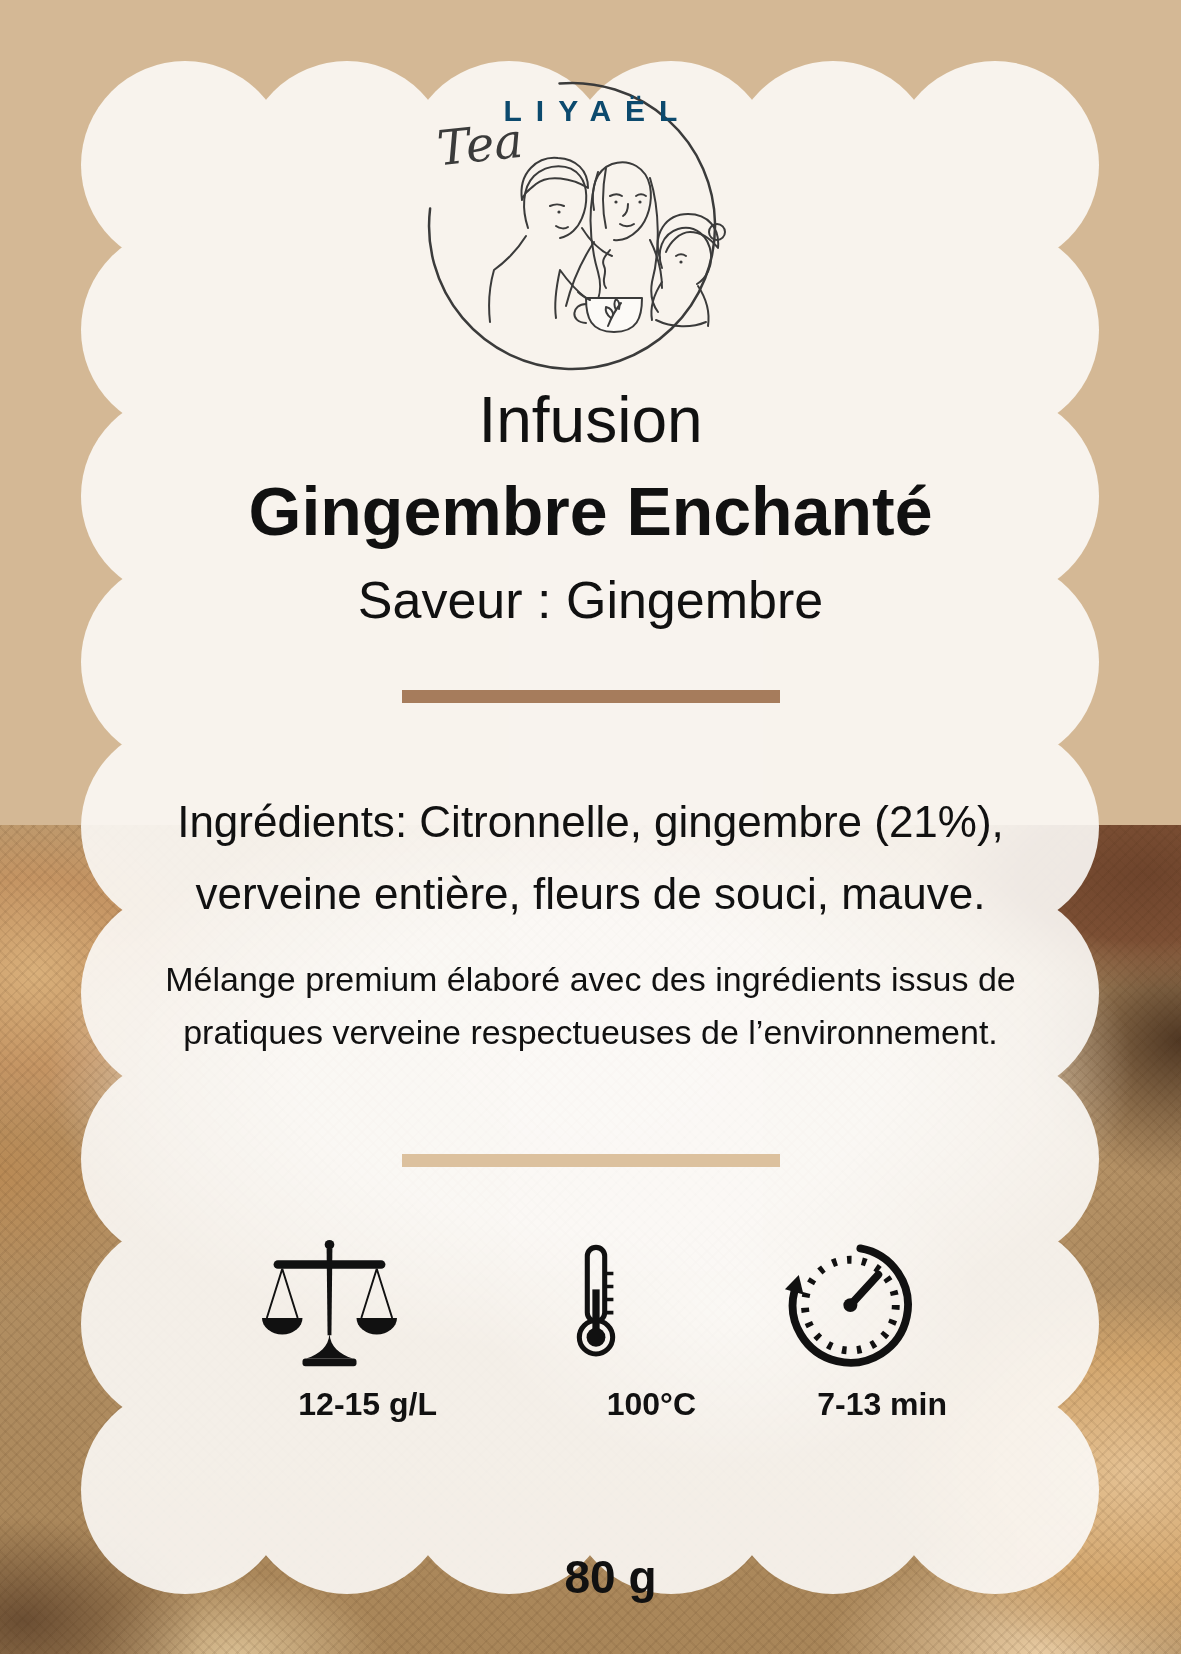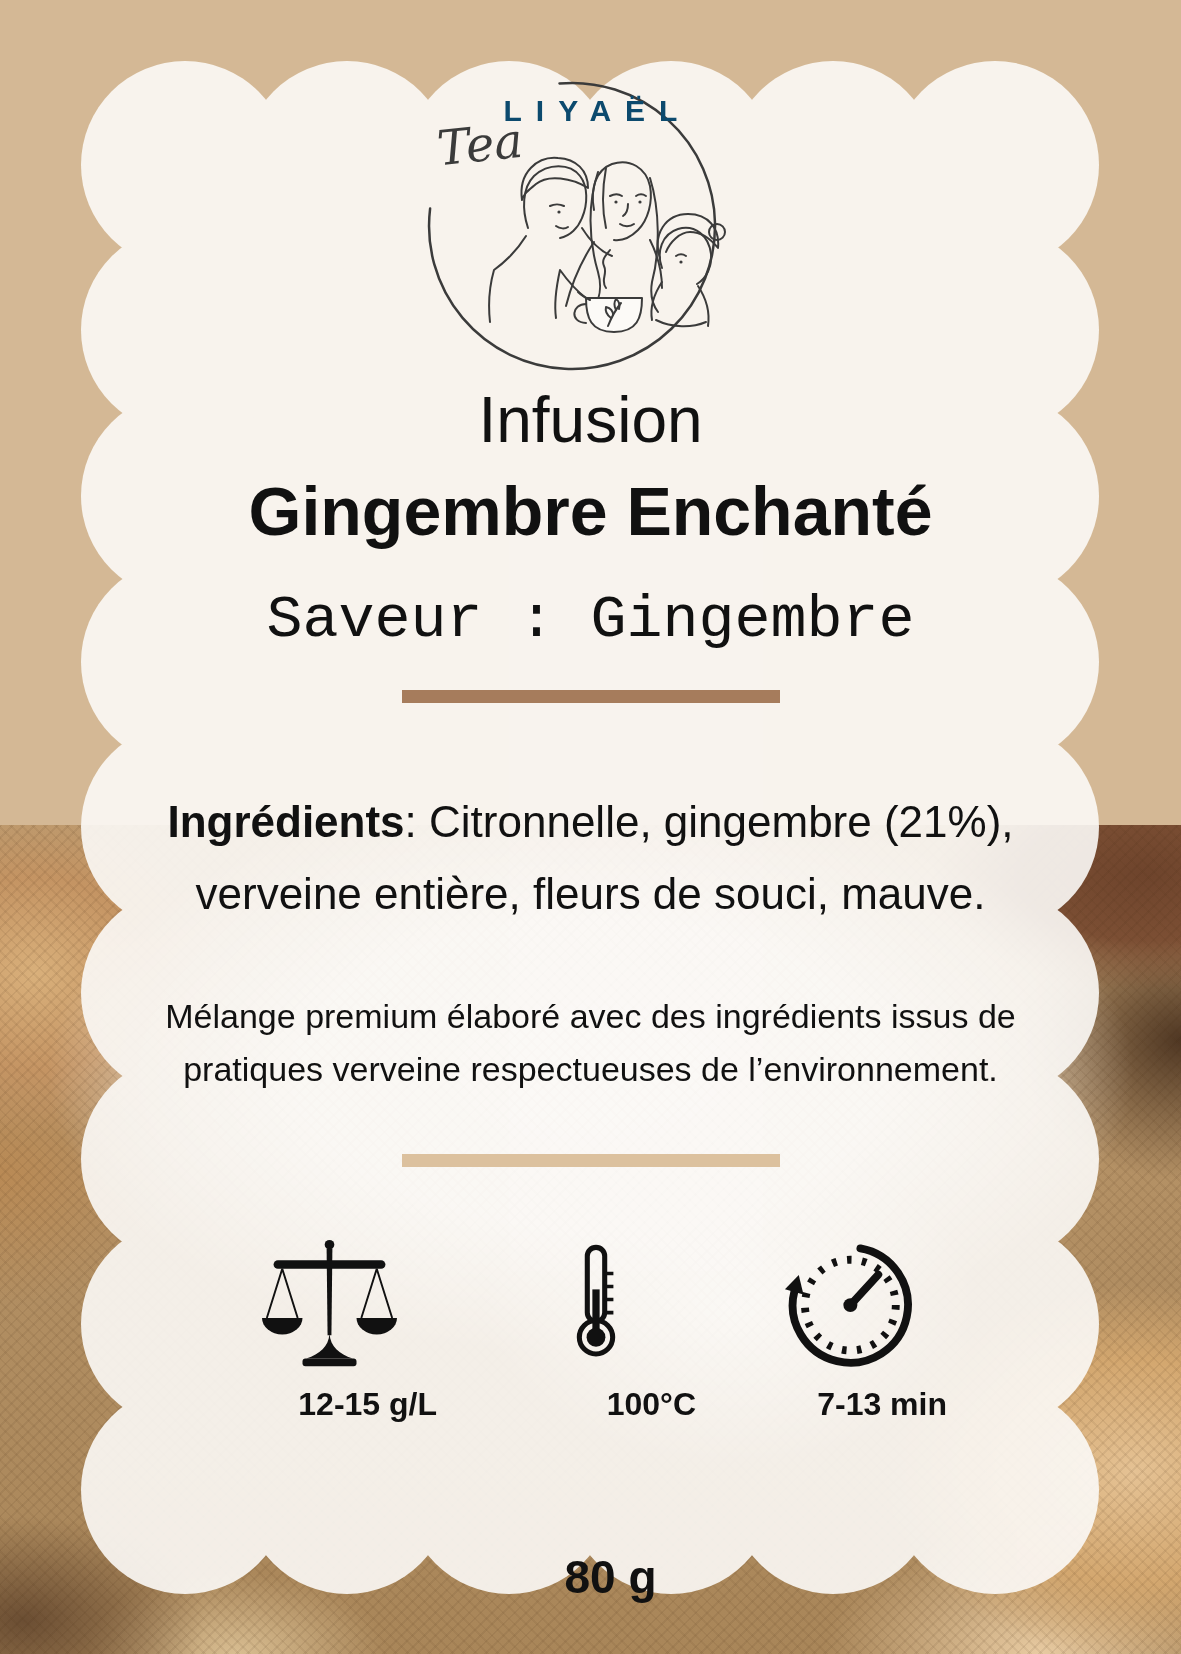--- a/index.html
+++ b/index.html
@@ -36,27 +36,27 @@
   .ctr{position:absolute;left:0;right:0;text-align:center;}
   .brand{top:94px;font-size:30px;font-weight:700;letter-spacing:14px;padding-left:14px;color:#0c4a6e;}
   .brand-sub{
     top:116px;left:330px;right:auto;width:300px;
     font-family:"DejaVu Serif", serif;font-style:italic;
     font-size:48px;color:#3B3B3B;transform:rotate(-6deg);
   }
   .logo-art{position:absolute;left:410px;top:60px;}
   .category{top:383px;font-size:64px;font-weight:400;}
   .product{top:472px;font-size:68px;font-weight:700;}
-  .flavor{top:586px;font-size:60px;font-weight:400;font-family:Liberation Mono, monospace;}
+  .flavor{top:570px;font-size:52px;font-weight:400;}
   .divider{position:absolute;left:402px;width:378px;height:13px;}
   .divider-1{top:690px;background:#A67C5C;}
   .divider-2{top:1154px;background:#DCC19E;}
   .ingredients{top:786px;font-size:44px;line-height:72px;}
-  .ingredients b{font-weight:700;}
-  .description{top:953px;font-size:34px;line-height:53px;margin-top:37px;}
+  .ingredients b{font-weight:400;}
+  .description{top:953px;font-size:34px;line-height:53px;}
   .brew-icon{position:absolute;}
   .brew-label{position:absolute;top:1386px;width:200px;text-align:right;font-size:32px;font-weight:700;}
   .weight{top:1550px;font-size:46px;font-weight:700;padding-left:40px;}
 </style>
 </head>
 <body>
 
 <div class="canvas">
 
   <div class="photo"></div>

